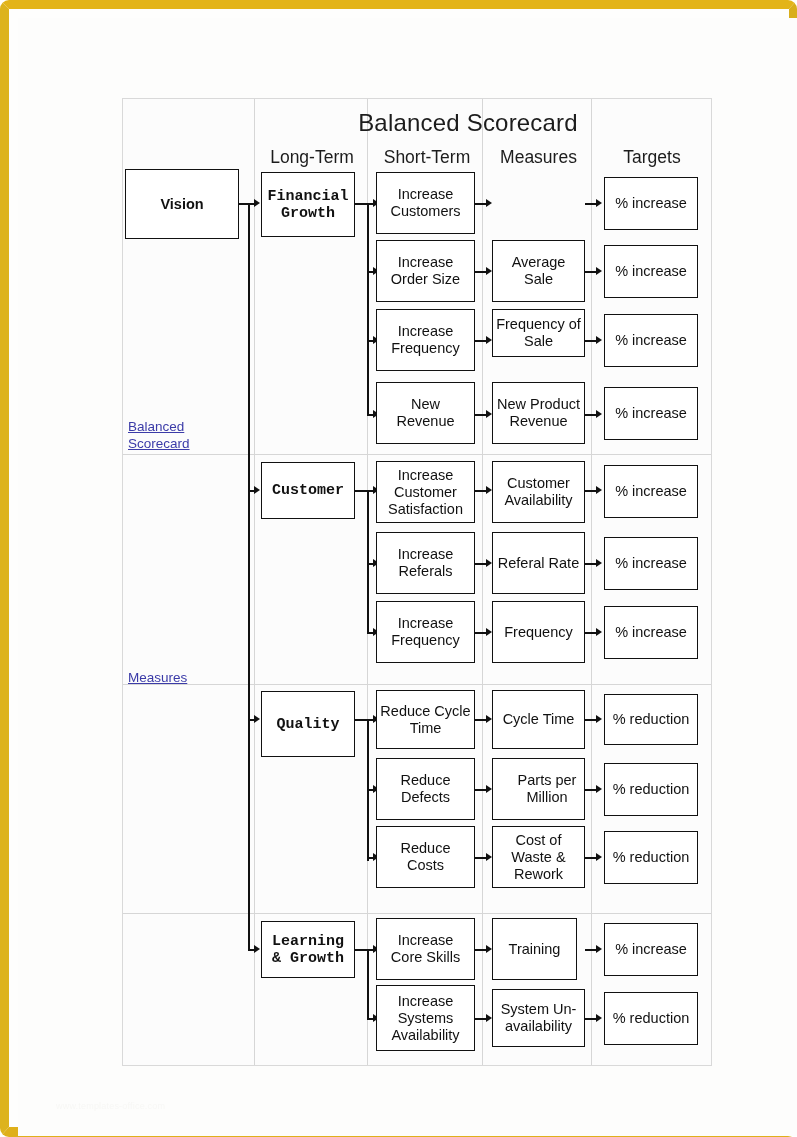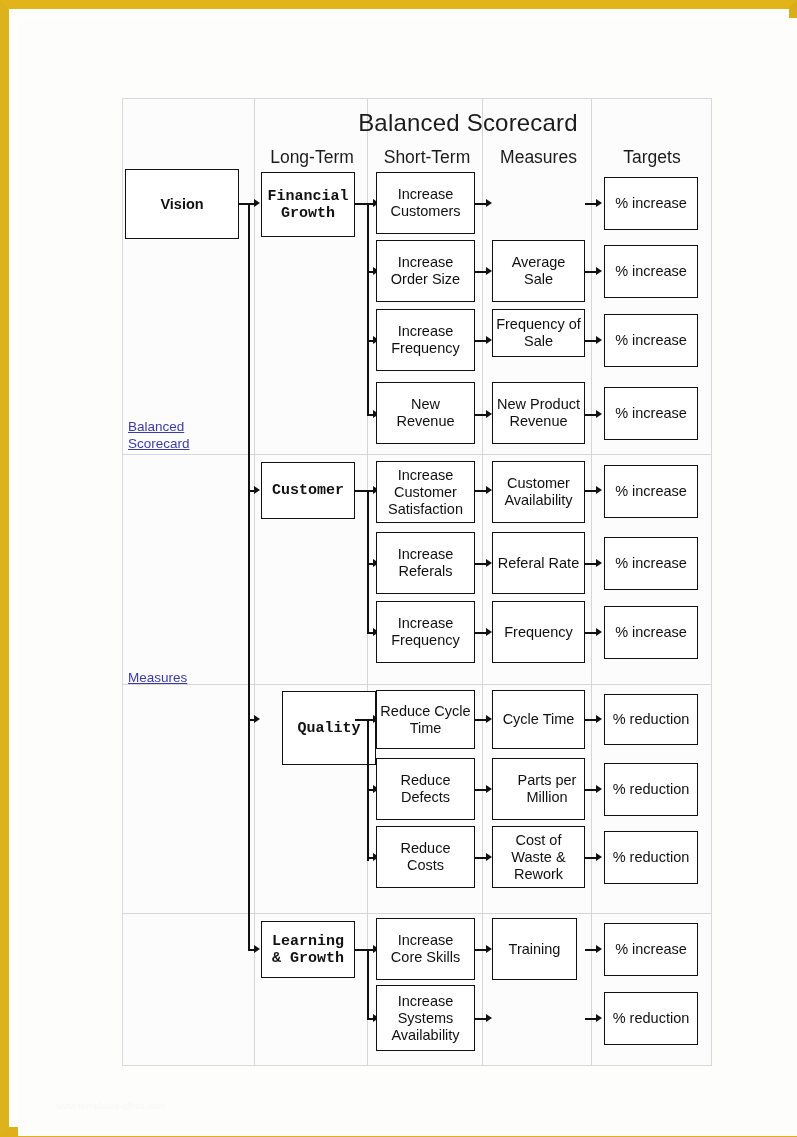--- a/index.html
+++ b/index.html
@@ -20,20 +20,21 @@
     position: absolute;
     left: 0; top: 0;
     width: 797px;
     height: 1137px;
     box-sizing: border-box;
     border-top: 9px solid #e3b419;
     border-left: 9px solid #ddb31d;
     border-right: 8px solid #d9ae1c;
     border-bottom: 10px solid #dfb01a;
     background: #fefefd;
+    border-radius: 9px;
   }
   #page-inner {
     position: absolute;
     left: 9px; top: 9px;
     width: 780px;
     height: 1118px;
     background: #fdfdfc;
   }
 
   
@@ -172,21 +173,21 @@
       <div class="side-link" style="left:5px; top:570px;">Measures</div>
 
       <div class="node bold" style="left:2px; top:70px; width:114px; height:70px;">Vision</div>
 
       <div class="hline" style="left:116px; top:104px; width:16px;"></div>
 
       <div class="vline" style="left:125px; top:104px; height:748px;"></div>
 
       <div class="node lead" style="left:138px; top:73px; width:94px; height:65px;">Financial Growth</div>
       <div class="node lead" style="left:138px; top:363px; width:94px; height:57px;">Customer</div>
-      <div class="node lead" style="left:138px; top:592px; width:94px; height:74px;margin-left:21px;">Quality</div>
+      <div class="node lead" style="left:138px; top:592px; width:94px; height:66px;">Quality</div>
       <div class="node lead" style="left:138px; top:822px; width:94px; height:57px;">Learning &amp; Growth</div>
 
       <div class="hline" style="left:125px; top:104px; width:7px;"></div>
       <div class="arrow" style="left:131px; top:100px;"></div>
 
       <div class="hline" style="left:125px; top:391px; width:7px;"></div>
       <div class="arrow" style="left:131px; top:387px;"></div>
 
       <div class="hline" style="left:125px; top:620px; width:7px;"></div>
       <div class="arrow" style="left:131px; top:616px;"></div>
@@ -313,20 +314,21 @@
       <div class="node" style="left:369px; top:819px; width:85px; height:62px;">Training</div>
       <div class="hline" style="left:462px; top:850px; width:12px;"></div>
       <div class="arrow" style="left:473px; top:846px;"></div>
       <div class="node" style="left:481px; top:824px; width:94px; height:53px;">% increase</div>
 
       <div class="hline" style="left:244px; top:919px; width:7px;"></div>
       <div class="arrow" style="left:250px; top:915px;"></div>
       <div class="node" style="left:253px; top:886px; width:99px; height:66px;">Increase Systems Availability</div>
       <div class="hline" style="left:352px; top:919px; width:12px;"></div>
       <div class="arrow" style="left:363px; top:915px;"></div>
+      <div class="node" style="left:369px; top:890px; width:93px; height:58px;">System Un-availability</div>
       <div class="hline" style="left:462px; top:919px; width:12px;"></div>
       <div class="arrow" style="left:473px; top:915px;"></div>
       <div class="node" style="left:481px; top:893px; width:94px; height:53px;">% reduction</div>
 
     </div>
 
     <div id="watermark">www.templates-office.com</div>
 
   </div>
 </div>

